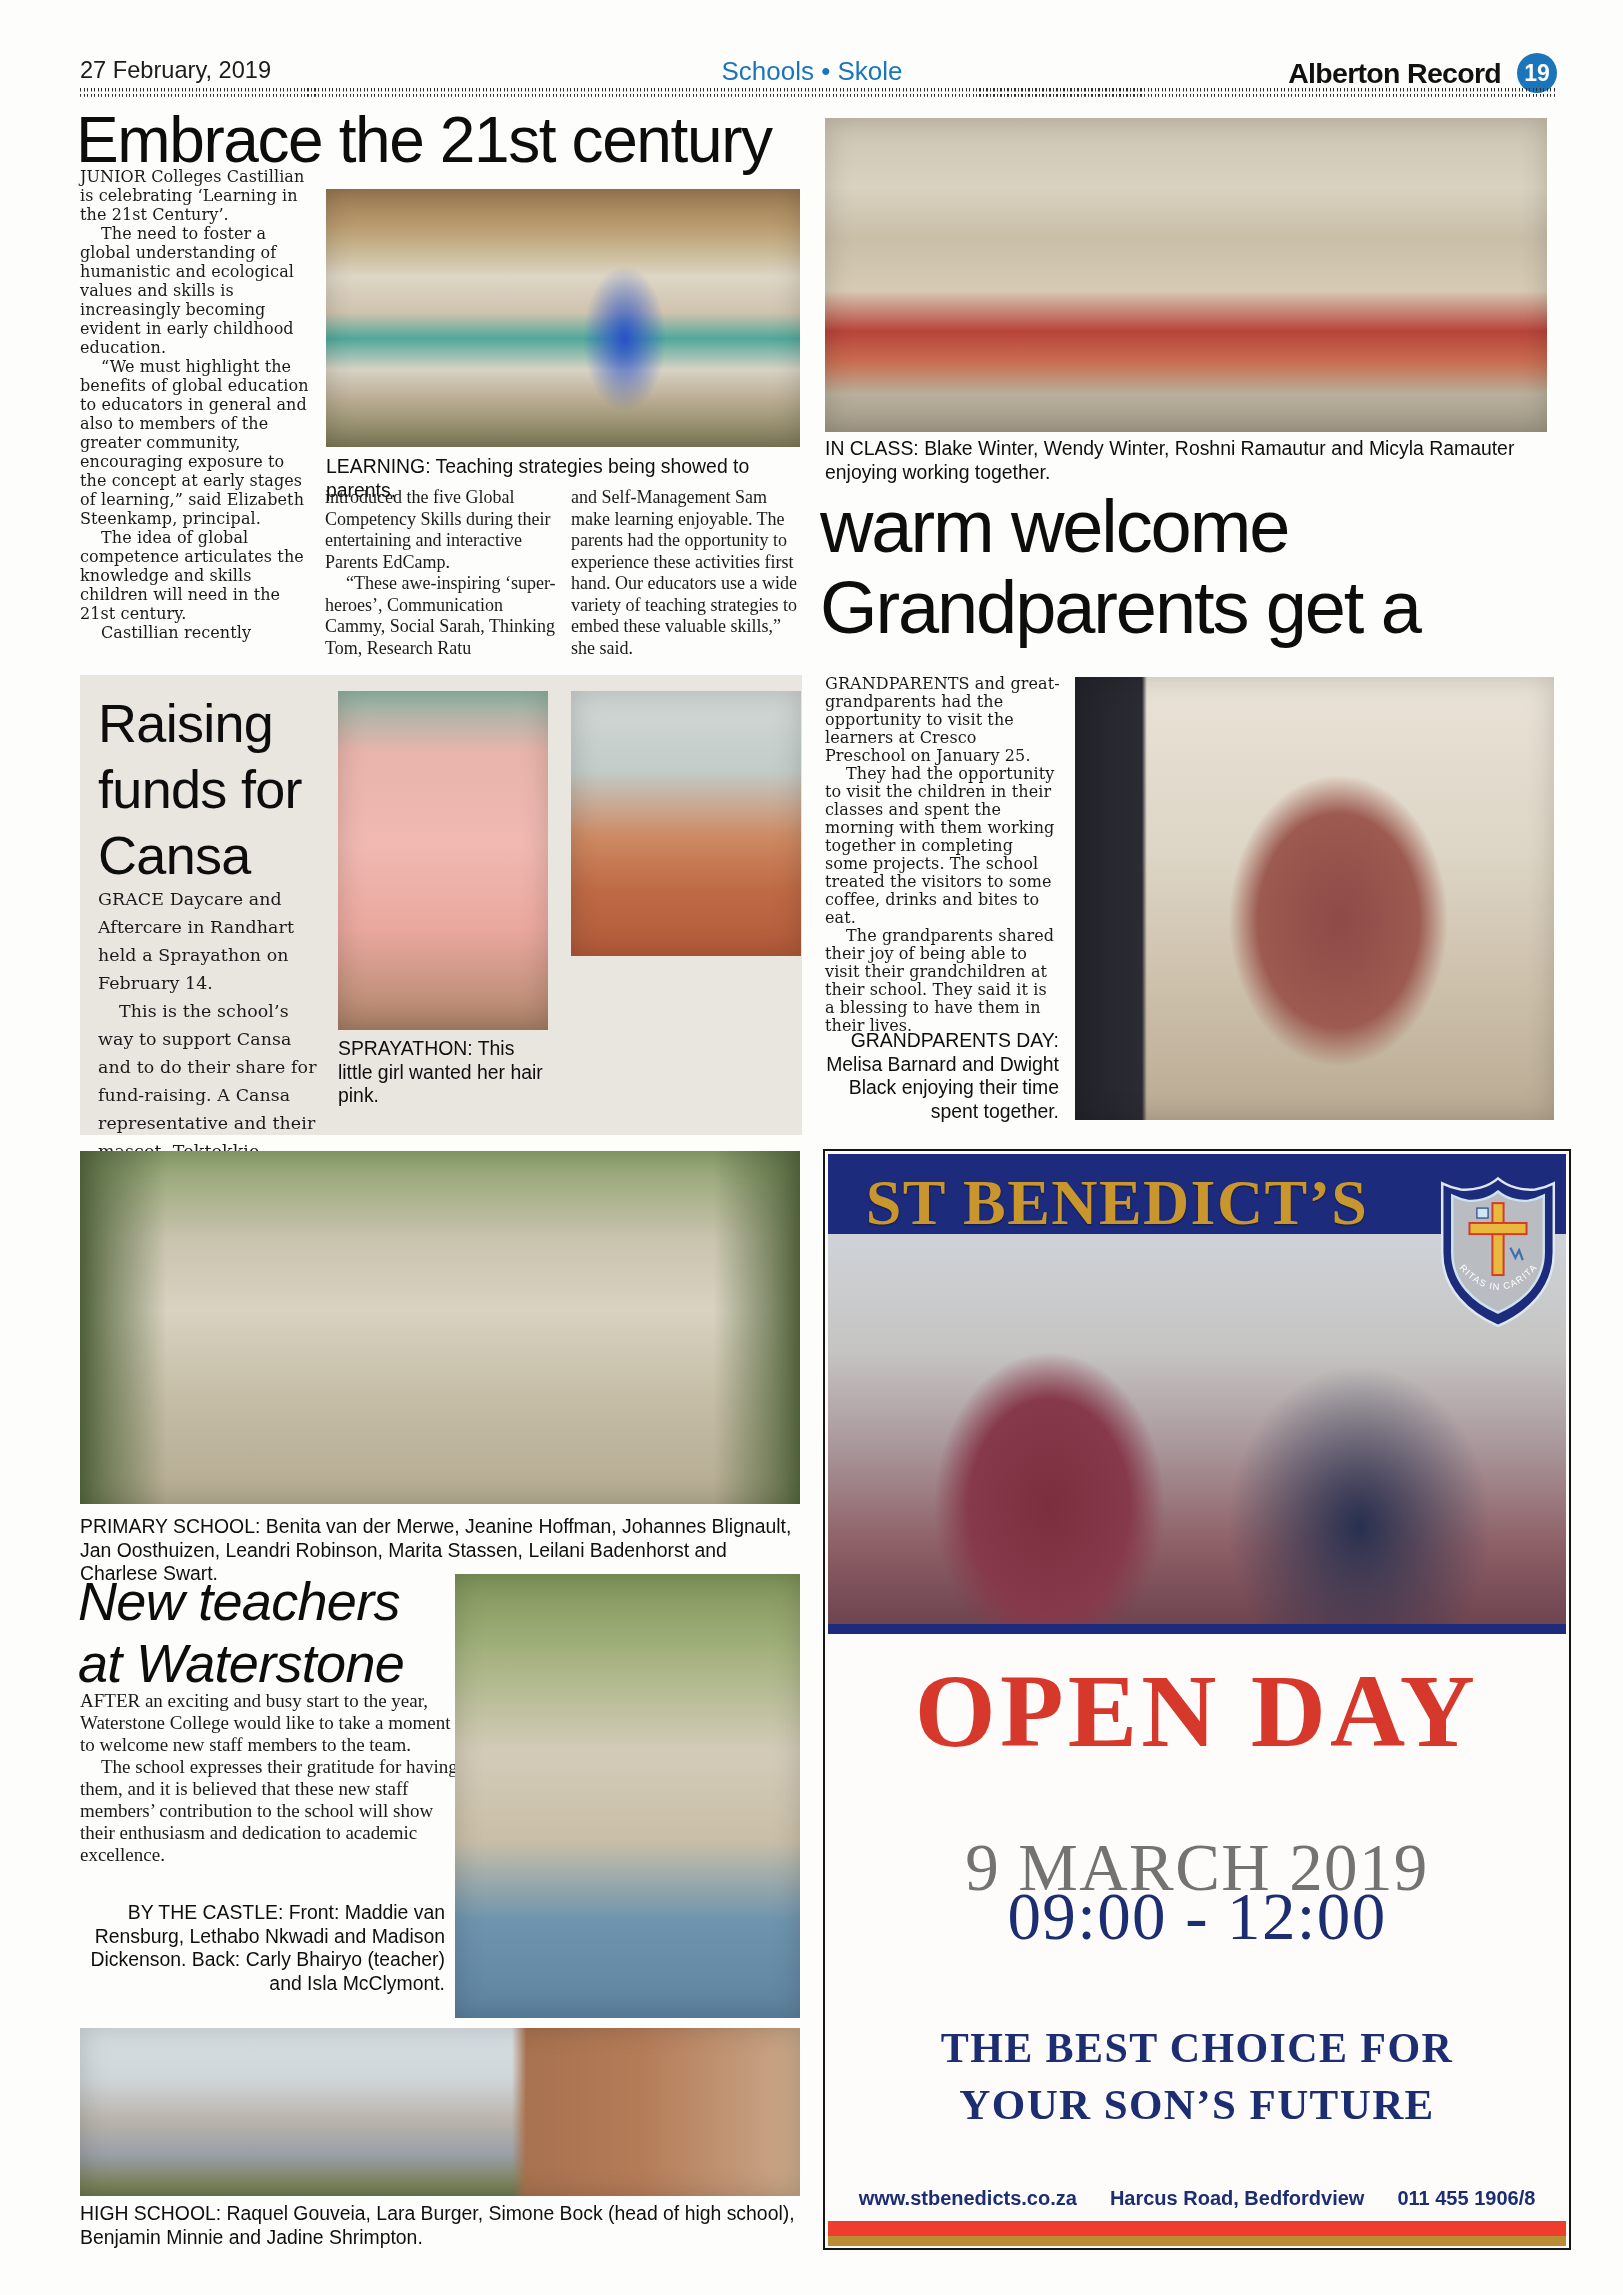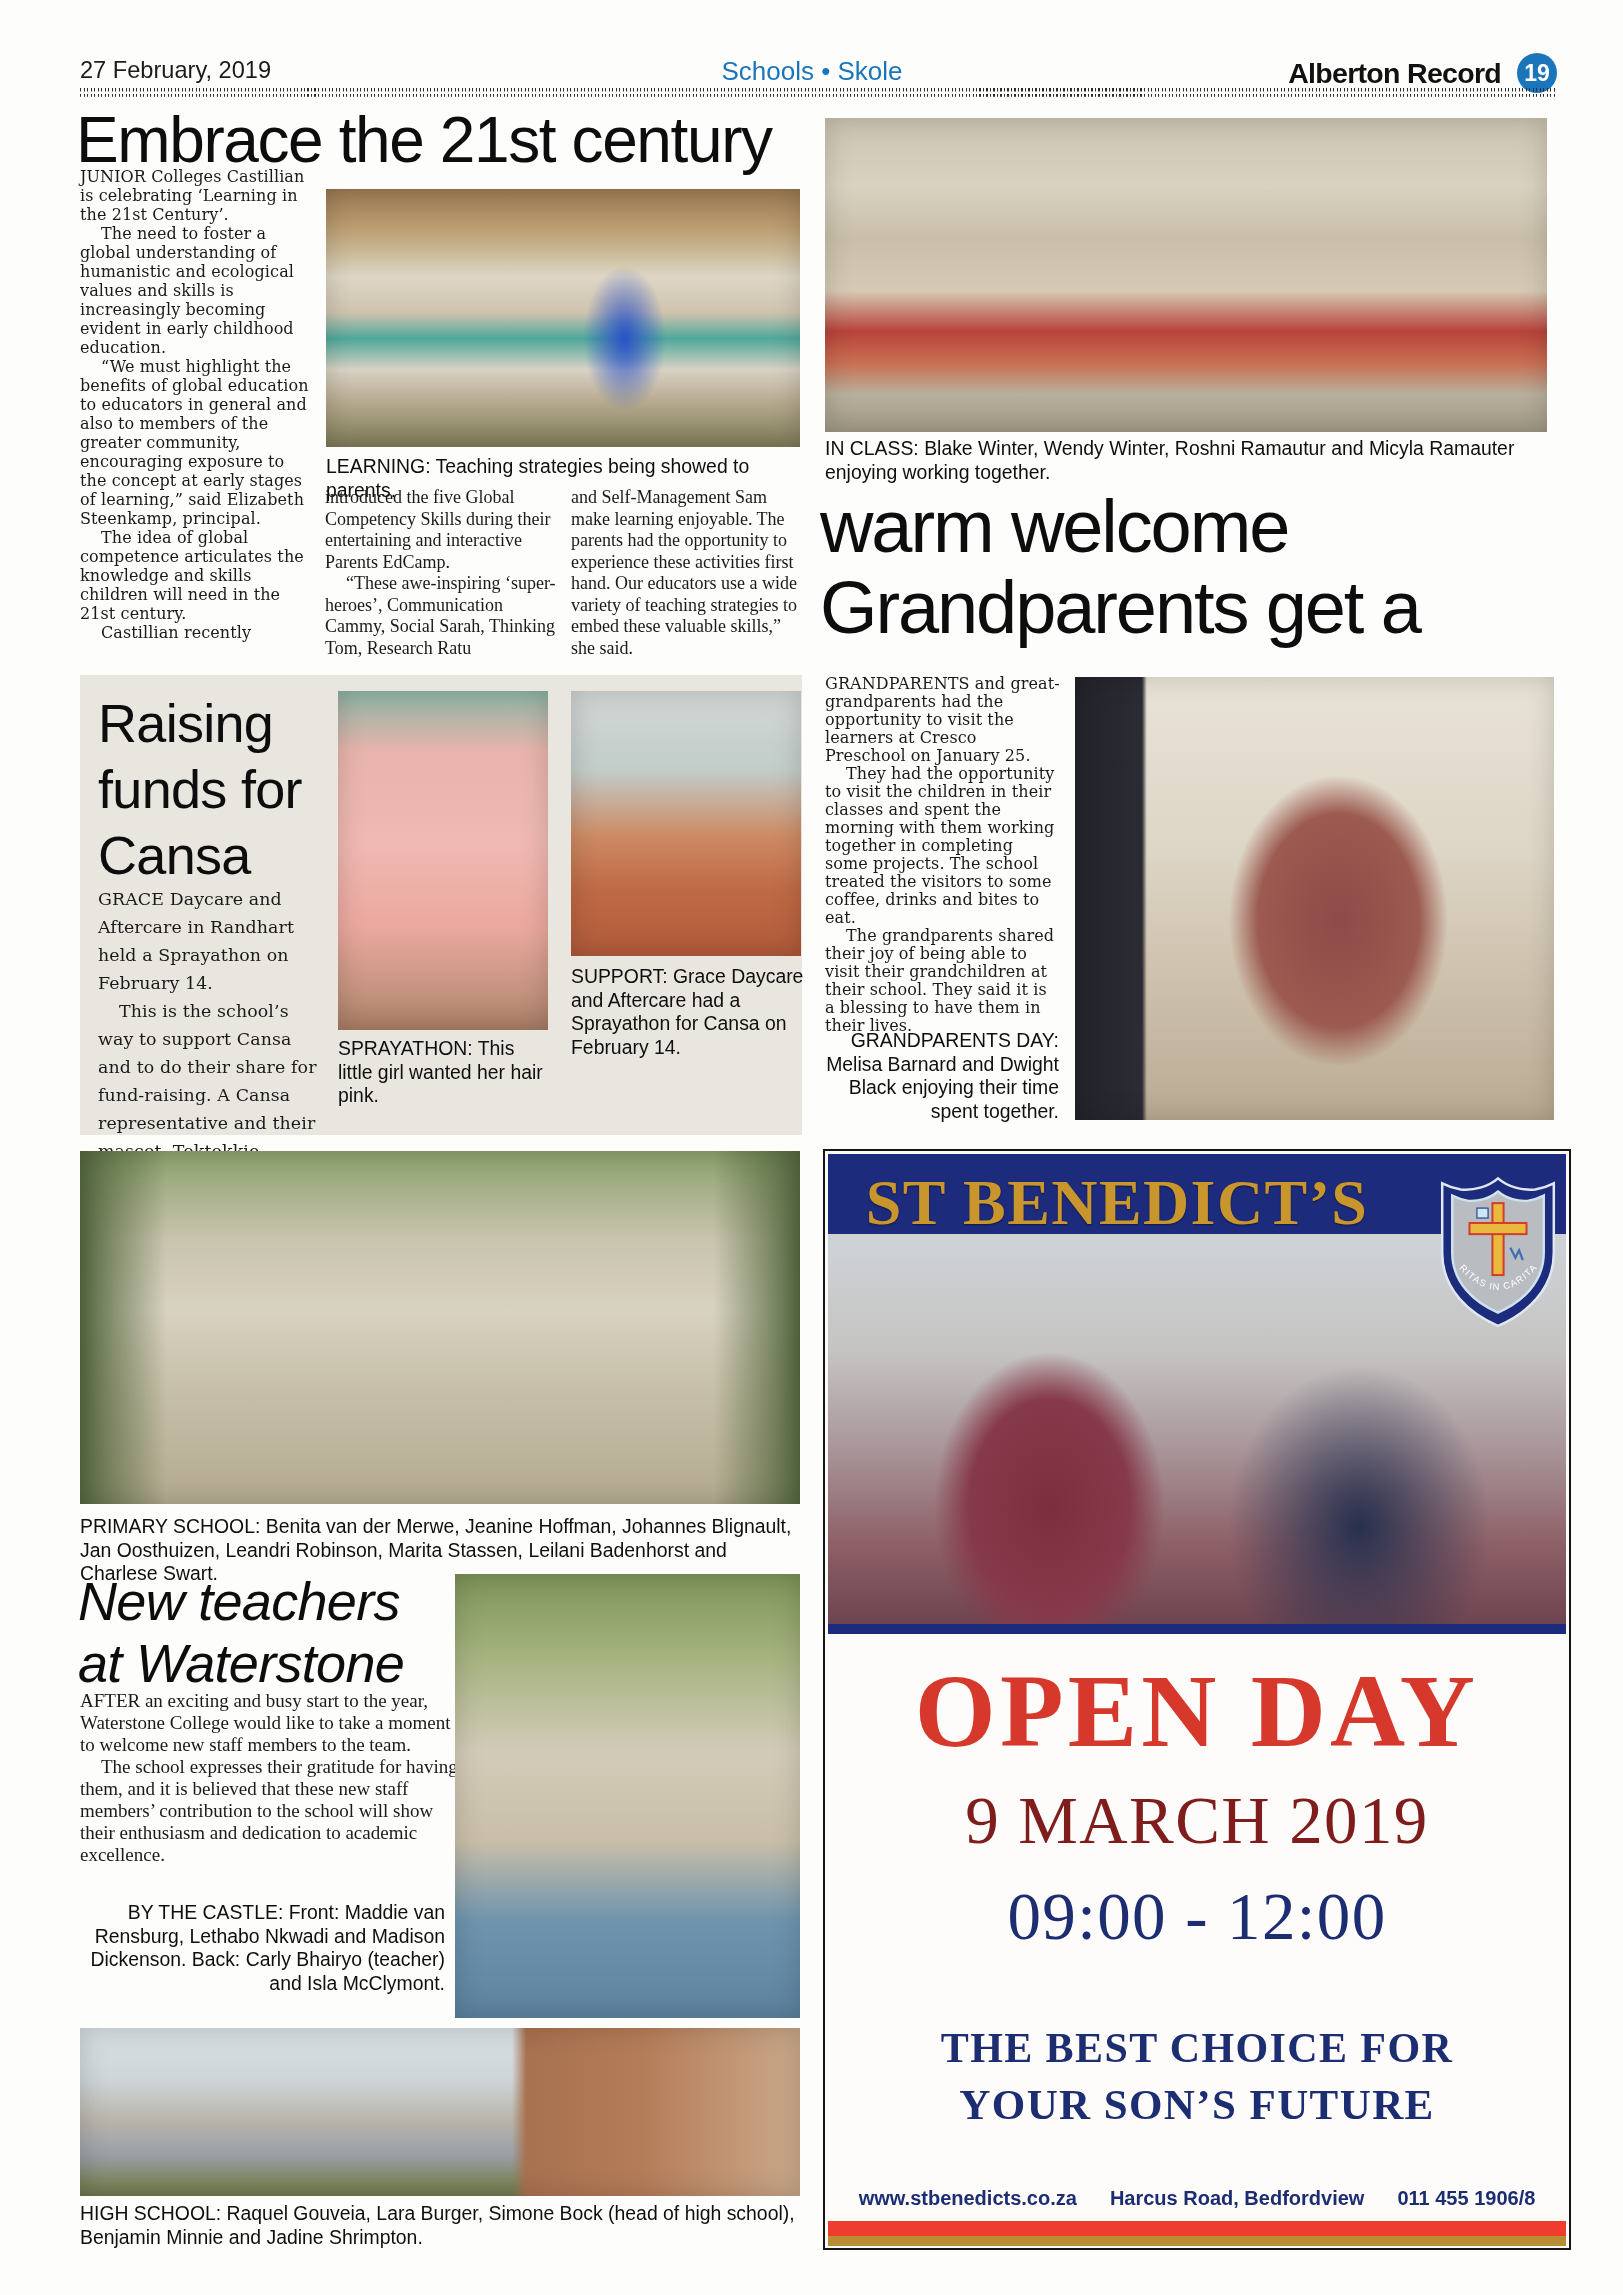--- a/index.html
+++ b/index.html
@@ -86,21 +86,21 @@
     font-size:64px; font-weight:bold; letter-spacing:1.4px; color:#c9962e;
     text-shadow:0 1.4px 2.1px rgba(0,0,0,0.45); }
   .ad-photo { position:absolute; left:2.8px; top:83px; right:2.8px; height:390px;
     background:
       radial-gradient(ellipse 160px 215px at 30% 70%, #7b2f3e 0%, #86394a 50%, rgba(123,47,62,0) 72%),
       radial-gradient(ellipse 187px 229px at 72% 75%, #27304f 0%, rgba(39,48,79,0) 70%),
       linear-gradient(180deg,#cfd3d8 0%,#c5c4c2 30%,#a9969a 55%,#8d5f66 80%,#6e4450 100%); }
   .ad-divider { position:absolute; left:2.8px; top:473px; right:2.8px; height:10.4px; background:#1d2b7c; }
   .ad-serif { font-family:"Liberation Serif",serif; text-align:center; position:absolute; left:0; right:0; }
   .ad-openday { top:501px; font-size:104px; line-height:118px; font-weight:bold; letter-spacing:4.2px; color:#d6382c; }
-  .ad-date { top:631px; font-size:67px; line-height:76px; color:#7f1d1d; letter-spacing:1.4px; }
+  .ad-date { top:678px; font-size:67px; line-height:76px; color:#737373; letter-spacing:1.4px; }
   .ad-time { top:727px; font-size:67px; line-height:76px; color:#1c2d72; letter-spacing:1.4px; }
   .ad-tag1 { top:873px; font-size:42px; font-weight:bold; letter-spacing:1.4px; color:#1c2d72; }
   .ad-tag2 { top:929px; font-size:43px; font-weight:bold; letter-spacing:1.4px; color:#1c2d72; }
   .ad-footer { position:absolute; left:0; right:0; top:1036px; display:flex; justify-content:center; gap:33px;
     font-size:20px; font-weight:bold; color:#1c2d72; }
   .ad-bar-red { position:absolute; left:2.8px; right:2.8px; top:1070px; height:15.3px; background:#ee3d2f; }
   .ad-bar-gold { position:absolute; left:2.8px; right:2.8px; top:1085px; height:10.4px; background:#b98d33; }
   .ad-crest { position:absolute; left:611px; top:12.5px; width:124px; height:175px; }
 </style>
 </head>
@@ -155,21 +155,20 @@
       <div>Cansa</div>
     </div>
     <div class="abs body-col georgia col-cansa" style="left:18px; top:210px; width:219px;">
       <p>GRACE Daycare and Aftercare in Randhart held a Sprayathon on February 14.</p>
       <p>This is the school’s way to support Cansa and to do their share for fund-raising. A Cansa representative and their mascot, Toktokkie, visited the school.</p>
       <p>The school raised R2 000 for Cansa.</p>
     </div>
     <div class="abs photo ph-sprayathon"></div>
     <div class="abs caption" style="left:258px; top:362px; width:214px;">SPRAYATHON: This little girl wanted her hair pink.</div>
     <div class="abs photo ph-support"></div>
-    <div class="abs caption" style="left:491px; top:290px; width:233px;">SUPPORT: Grace Daycare and Aftercare had a Sprayathon for Cansa on February 14.</div>
   </div>
 
   <div class="abs photo ph-primary"></div>
   <div class="abs caption" style="left:80px; top:1515px; width:718px;">PRIMARY SCHOOL: Benita van der Merwe, Jeanine Hoffman, Johannes Blignault, Jan Oosthuizen, Leandri Robinson, Marita Stassen, Leilani Badenhorst and Charlese Swart.</div>
 
   <div class="abs headline hl-waterstone">
     <div>New teachers</div>
     <div>at Waterstone</div>
   </div>
   <div class="abs body-col times col-waterstone">

